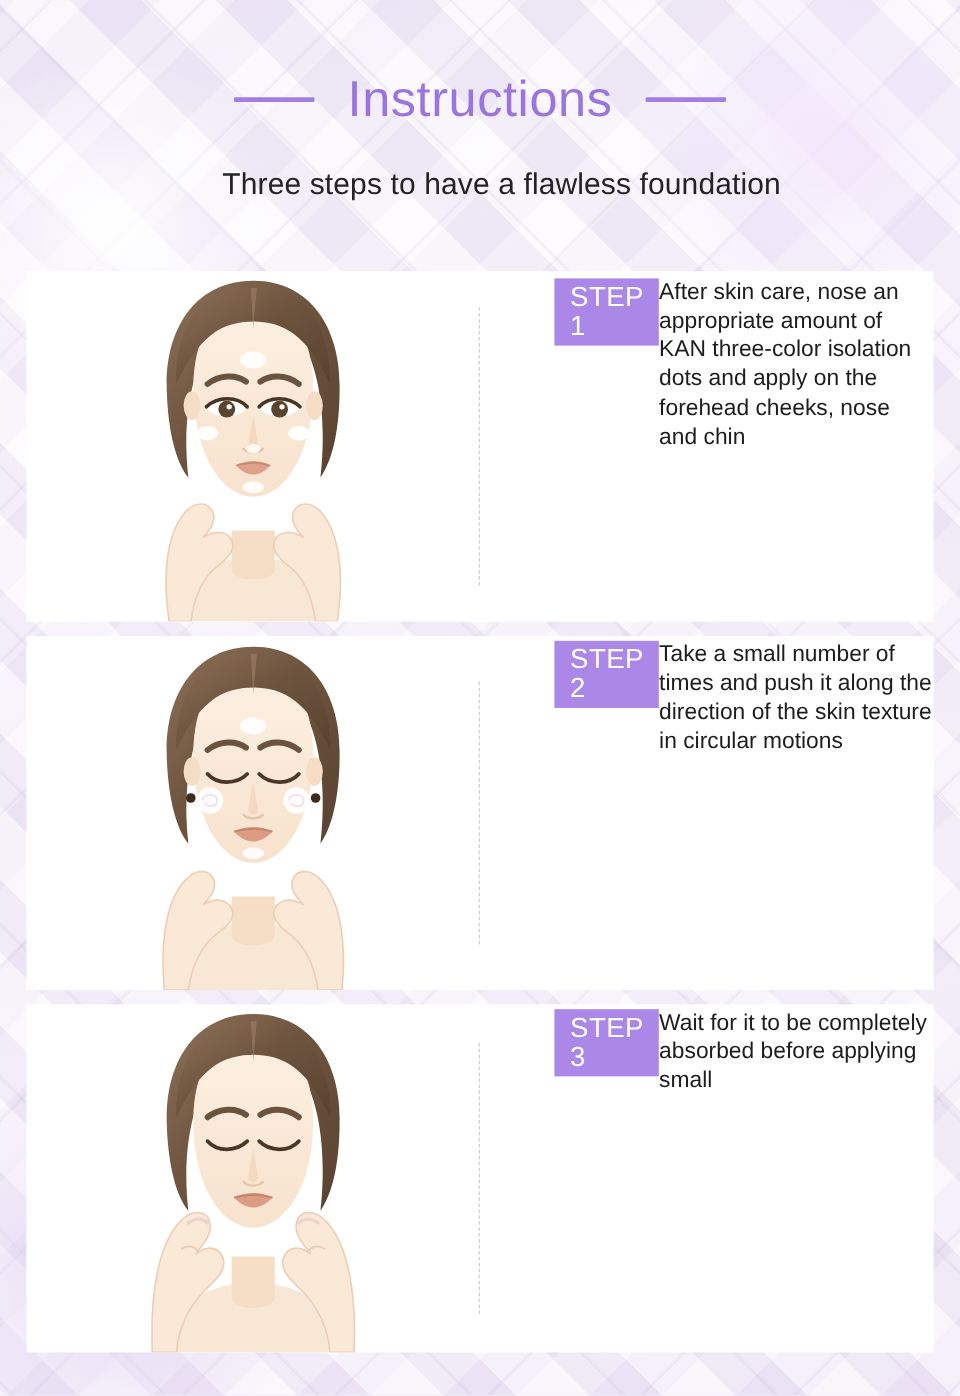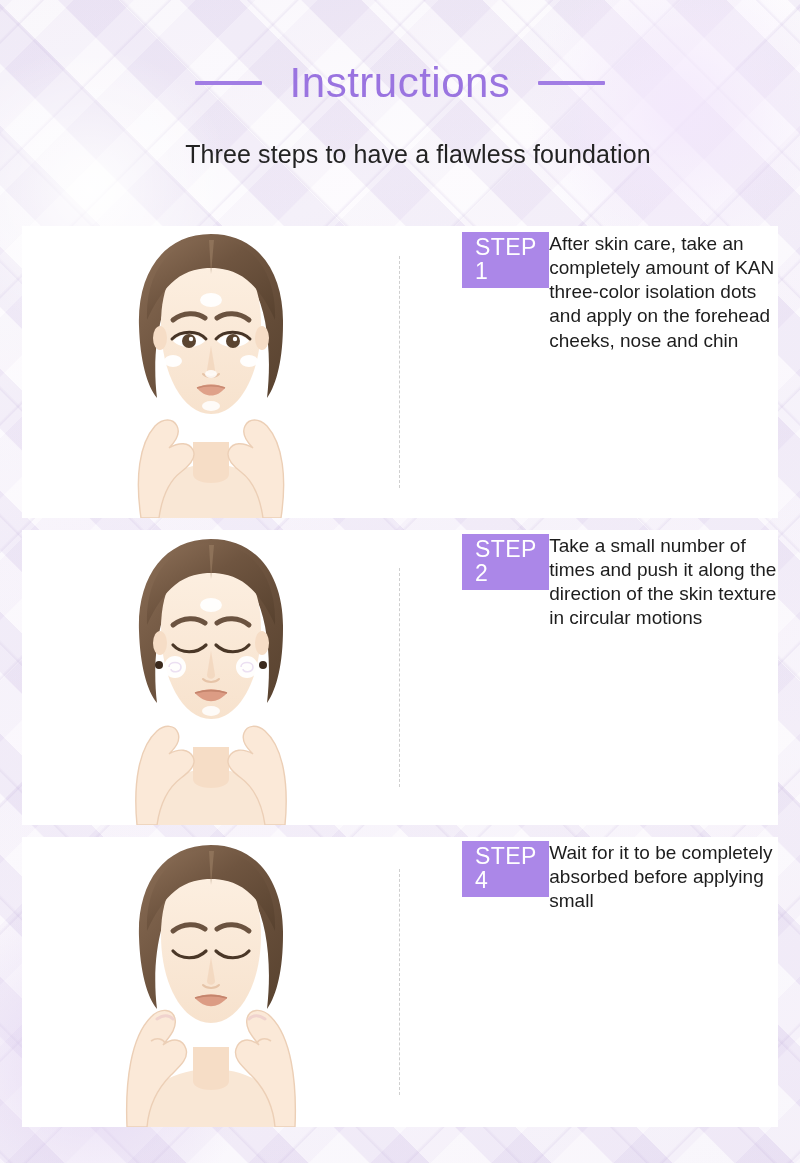--- a/index.html
+++ b/index.html
@@ -259,21 +259,21 @@
 
       <path d="M30 290 C24 250 28 216 44 198 C52 190 62 190 66 198 C70 206 64 214 58 220 C68 214 78 214 82 222 C86 230 78 238 70 244 C62 250 52 262 48 290 Z" fill="#fbe9d8" stroke="#eccfb6" stroke-width="1.4"></path>
       <path d="M170 290 C176 250 172 216 156 198 C148 190 138 190 134 198 C130 206 136 214 142 220 C132 214 122 214 118 222 C114 230 122 238 130 244 C138 250 148 262 152 290 Z" fill="#fbe9d8" stroke="#eccfb6" stroke-width="1.4"></path>
       <ellipse cx="62" cy="133" rx="9" ry="6" fill="#ffffff" opacity="0.95"></ellipse>
       <ellipse cx="138" cy="133" rx="9" ry="6" fill="#ffffff" opacity="0.95"></ellipse>
     </svg>
   </div>
   <div class="card-divider"></div>
   <div class="card-body">
     <span class="step-badge">STEP 1</span>
-    <div class="step-text">After skin care, take an completely amount of KAN three-color isolation dots and apply on the forehead cheeks, nose and chin</div>
+    <div class="step-text">After skin care, nose an appropriate amount of KAN three-color isolation dots and apply on the forehead cheeks, nose and chin</div>
   </div>
 </div>
 
 <div class="step-card" id="card-2">
   <div class="card-figure">
     <svg width="200" height="292" viewBox="0 0 200 292">
       <defs>
         <linearGradient id="hairG2" x1="0" y1="0" x2="1" y2="1">
           <stop offset="0%" stop-color="#8d7058"></stop>
           <stop offset="45%" stop-color="#6f5540"></stop>
@@ -353,16 +353,16 @@
       <path d="M16 286 C14 240 20 196 40 176 C50 166 62 168 64 178 C66 188 58 196 52 204 C62 196 72 198 75 208 C78 218 68 226 60 234 C48 246 38 262 36 286 Z" fill="#fbe9d8" stroke="#eccfb6" stroke-width="1.4"></path>
       <path d="M184 286 C186 240 180 196 160 176 C150 166 138 168 136 178 C134 188 142 196 148 204 C138 196 128 198 125 208 C122 218 132 226 140 234 C152 246 162 262 164 286 Z" fill="#fbe9d8" stroke="#eccfb6" stroke-width="1.4"></path>
       <path d="M46 178 C52 174 58 174 62 178" stroke="#f0d3ce" stroke-width="3" fill="none" stroke-linecap="round"></path>
       <path d="M154 178 C148 174 142 174 138 178" stroke="#f0d3ce" stroke-width="3" fill="none" stroke-linecap="round"></path>
       <path d="M40 200 C46 196 52 198 54 202" stroke="#eccfb6" stroke-width="1.6" fill="none"></path>
       <path d="M160 200 C154 196 148 198 146 202" stroke="#eccfb6" stroke-width="1.6" fill="none"></path>
     </svg>
   </div>
   <div class="card-divider"></div>
   <div class="card-body">
-    <span class="step-badge">STEP 4</span>
+    <span class="step-badge">STEP 3</span>
     <div class="step-text">Wait for it to be completely absorbed before applying small</div>
   </div>
 </div>
 
 </body></html>

